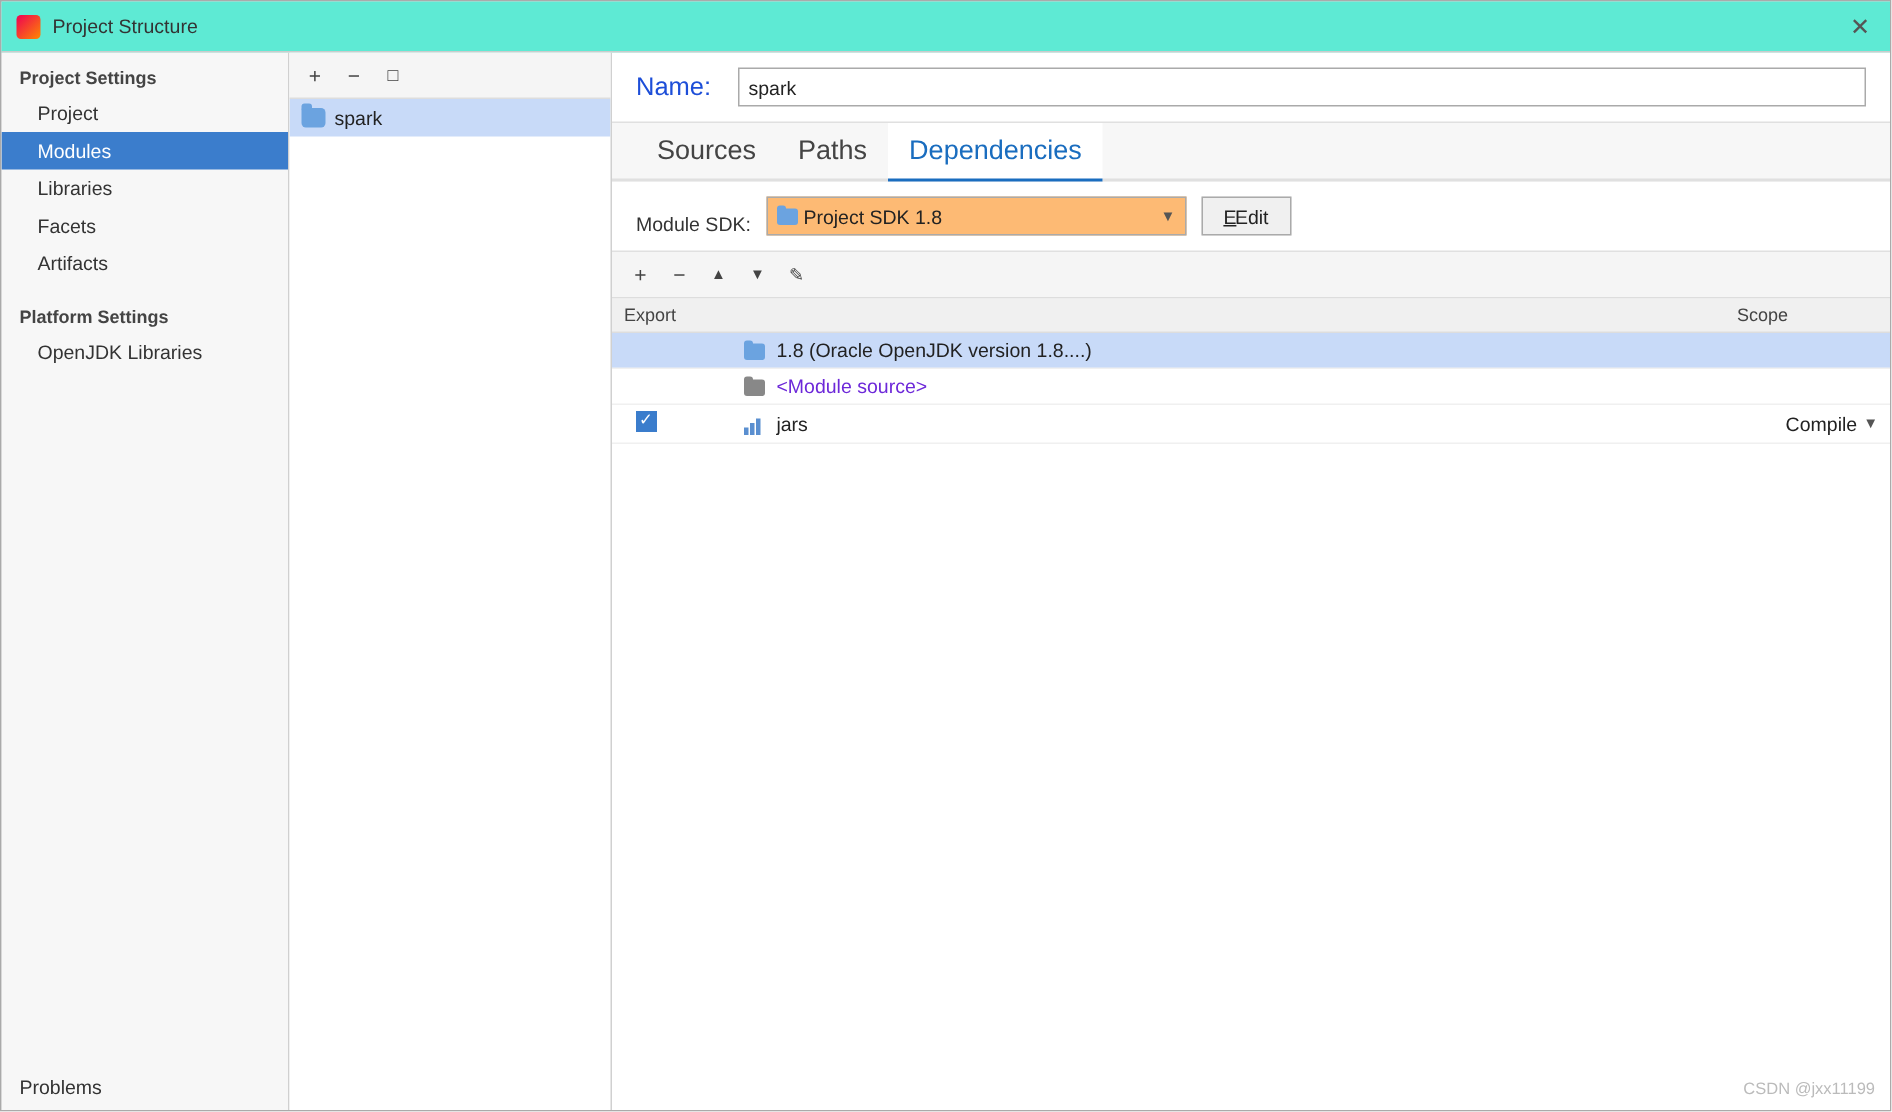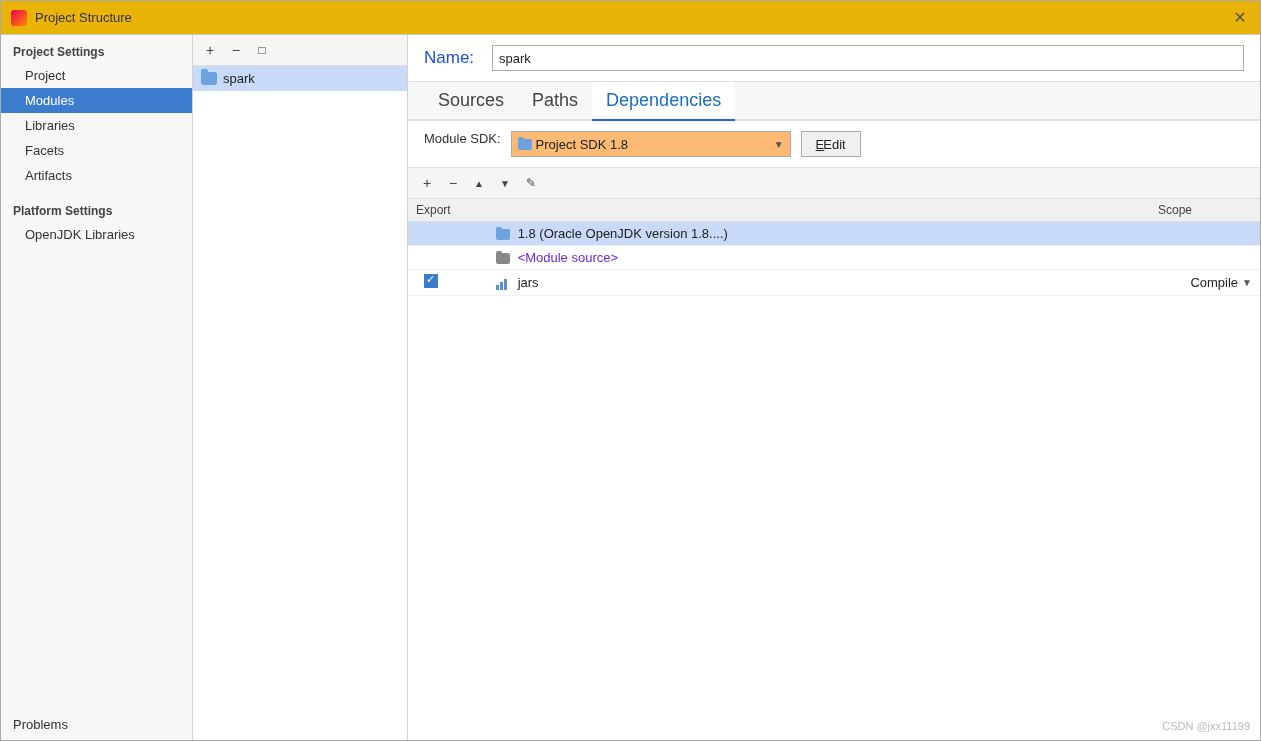--- a/index.html
+++ b/index.html
@@ -11,21 +11,21 @@
       background: #f2f2f2;
       border: 1px solid #aaa;
       display: flex;
       flex-direction: column;
       position: relative;
     }
 
     
     .title-bar {
       height: 34px;
-      background: #eab308;
+      background: #5eead4;
       border-bottom: 1px solid #ccc;
       display: flex;
       align-items: center;
       padding: 0 10px;
       gap: 8px;
       flex-shrink: 0;
     }
     .title-bar-icon {
       width: 16px; height: 16px;
       background: linear-gradient(135deg, #e05, #f80);
@@ -213,21 +213,21 @@
     .dep-area {
       flex: 1;
       display: flex;
       flex-direction: column;
       overflow: hidden;
     }
 
     
     .sdk-row {
       display: flex;
-      align-items: flex-start;
+      align-items: flex-end;
       padding: 10px 16px;
       gap: 10px;
       border-bottom: 1px solid #e0e0e0;
       flex-shrink: 0;
     }
     .sdk-label {
       font-size: 13px;
       color: #333;
     }
     .sdk-dropdown {

